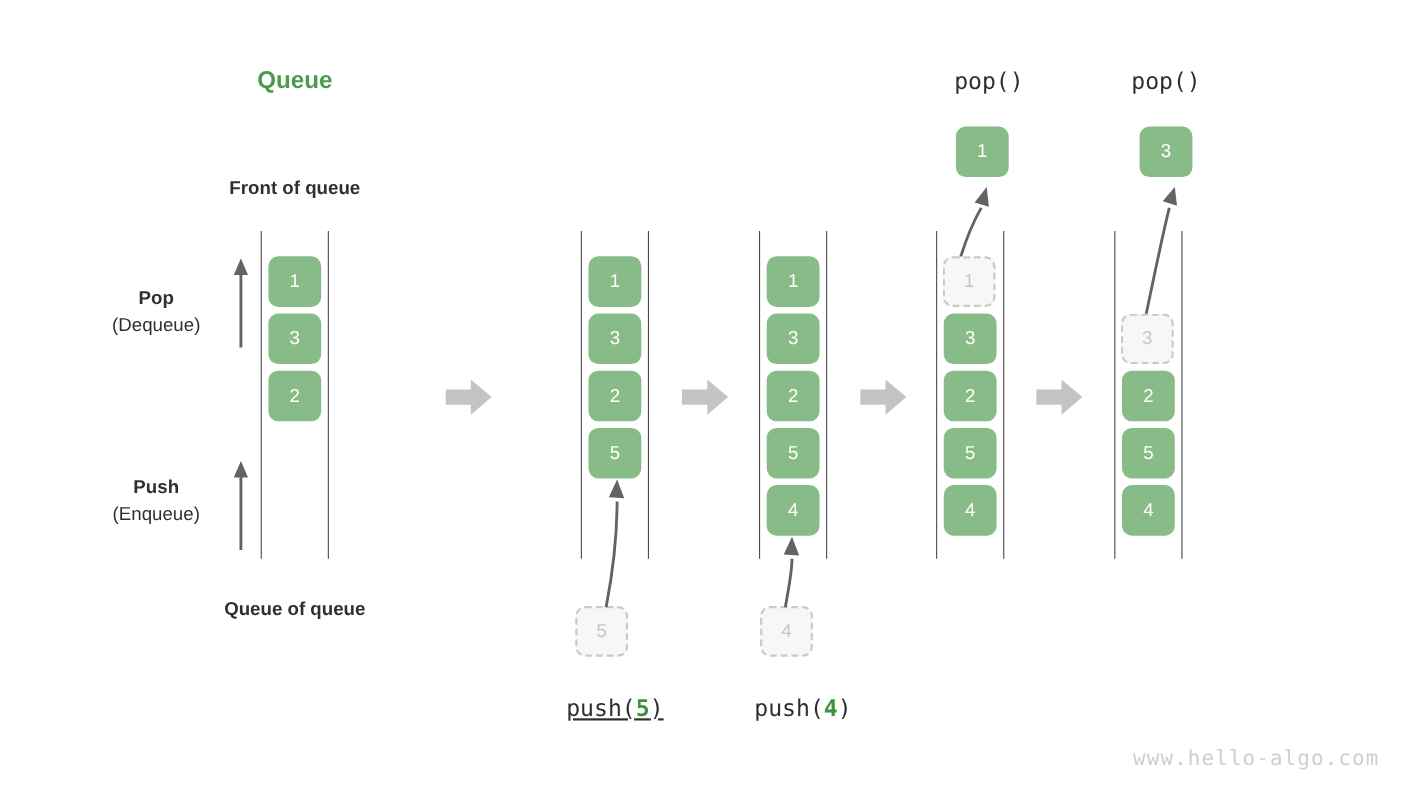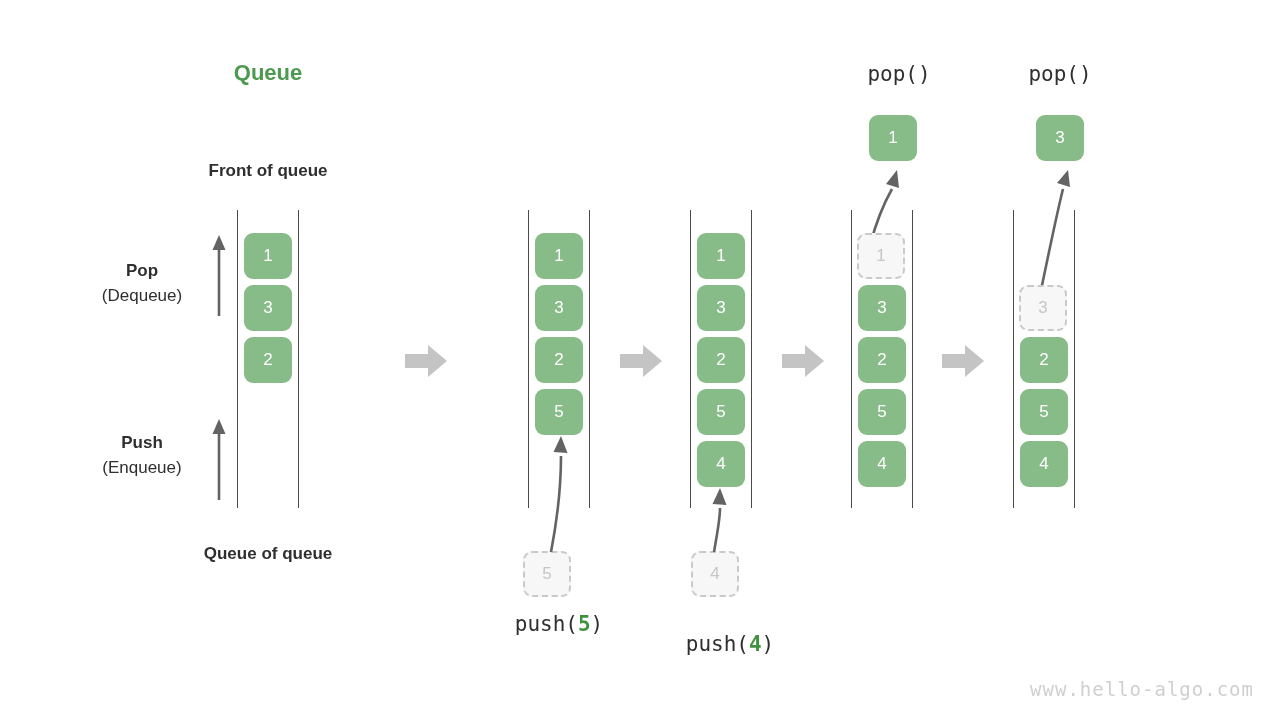--- a/index.html
+++ b/index.html
@@ -115,21 +115,21 @@
     <div class="cell" style="left:535px;top:337px;">2</div>
     <div class="cell" style="left:535px;top:389px;">5</div>
 
     <div class="cell ghost" style="left:523px;top:551px;">5</div>
 
     <svg class="curvearrow" style="left:535px;top:430px;" width="40" height="125">
       <path d="M16,122 C21,96 26,58 26,26" stroke="#636363" stroke-width="2.6" fill="none"></path>
       <polygon points="26,6 18.5,22 32.5,23" fill="#636363"></polygon>
     </svg>
 
-    <div class="mono" style="left:559px;top:612px;"><span>push(</span><em>5</em><span>)</span></div>
+    <div class="mono" style="left:559px;top:632px;text-decoration:underline;"><span>push(</span><em>5</em><span>)</span></div>
   </div>
 
   <div class="blockarrow" style="left:620px;top:344px;">
     <svg width="42" height="34" viewBox="0 0 42 34">
       <polygon points="0,10 23,10 23,1 42,17 23,33 23,24 0,24" fill="#c4c4c4"></polygon>
     </svg>
   </div>
 
   <div>
     <div class="rail" style="left:690px;top:210px;height:298px;"></div>

